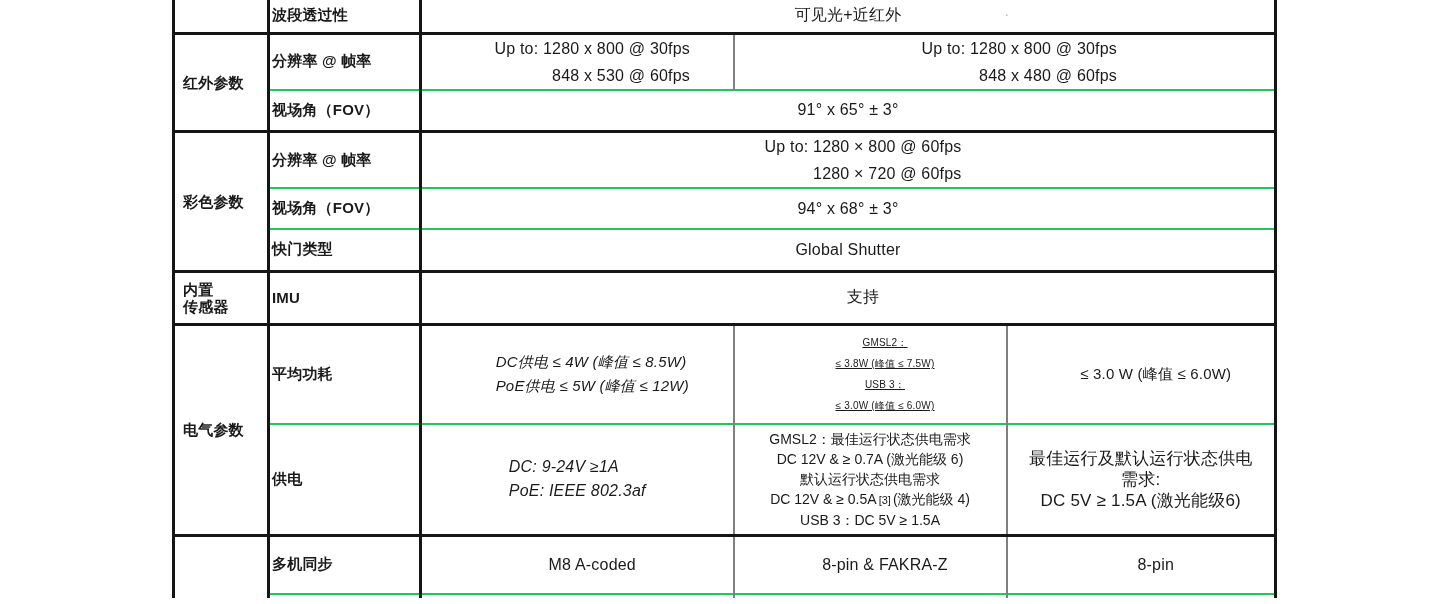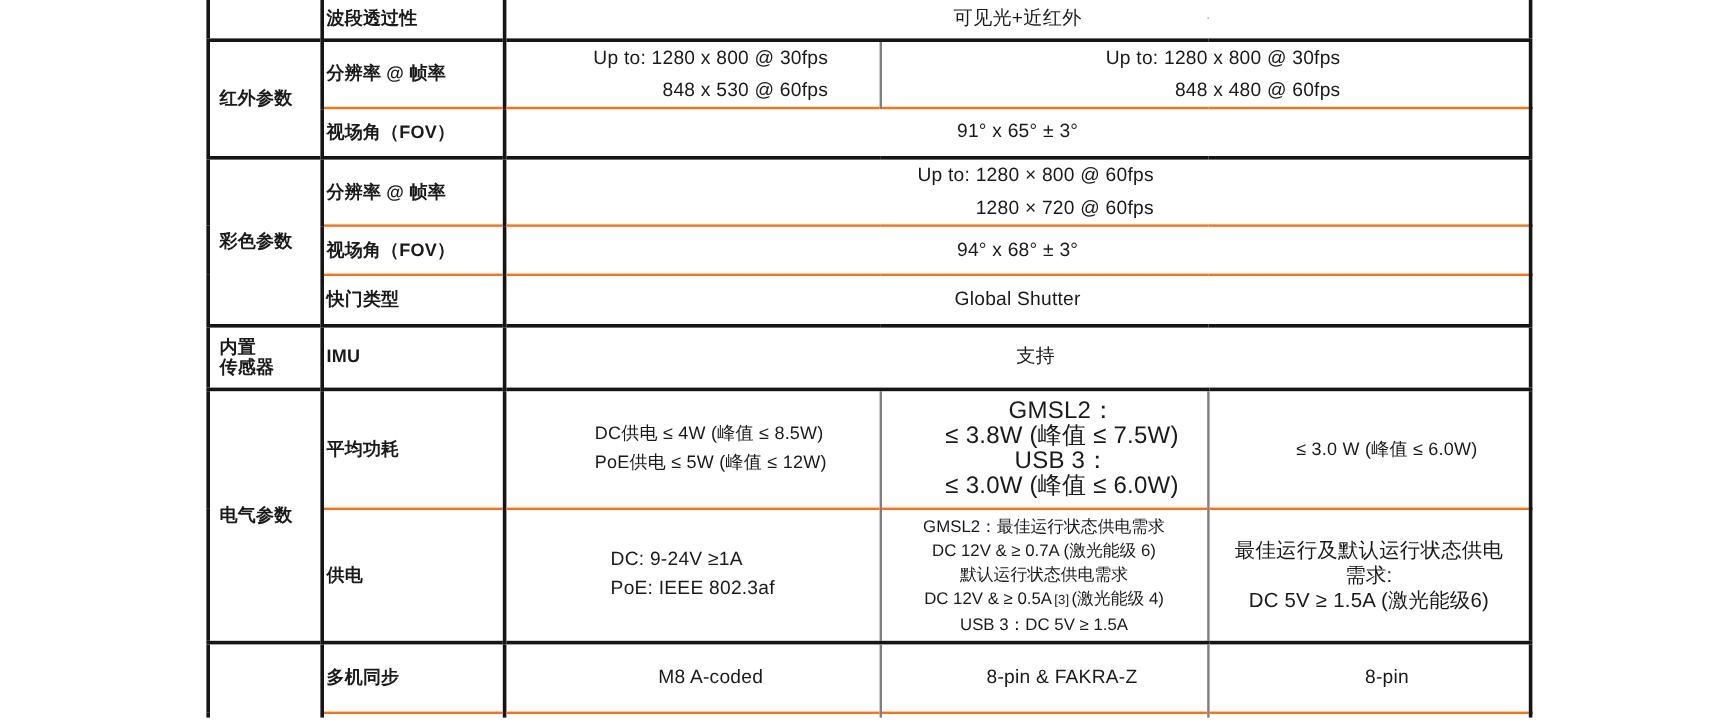--- a/index.html
+++ b/index.html
@@ -7,36 +7,36 @@
     width:1440px;height:604px;background:#ffffff;overflow:hidden;
     font-family:"Liberation Sans","DejaVu Sans",sans-serif;
     color:#1a1a1a;position:relative;
   }
   .table-wrap{position:absolute;left:172px;top:0;}
   table{border-collapse:collapse;table-layout:fixed;width:1102px;
         border-left:3px solid #151515;border-right:3px solid #151515;}
   td{padding:0;vertical-align:middle;font-size:16px;letter-spacing:0.2px;}
   
   .t-black{border-top:3px solid #151515;padding-left:30px;}
-  .t-gray{border-top:2px solid #f97316;}
+  .t-gray{border-top:2px solid #22c55e;}
   .l-black{border-left:3px solid #151515;}
   .l-gray{border-left:2px solid #7f7f7f;}
   
   .cat{font-weight:bold;font-size:15px;text-align:left;padding-left:8px;line-height:17px;}
   .param{font-weight:bold;font-size:15px;text-align:left;padding-left:2px;}
   .val{text-align:center;}
   .pre{white-space:pre-line;margin-top:48px;}
-  .blk-l{display:inline-block;text-align:left;white-space:pre-line;}
+  .blk-l{display:inline-block;text-align:left;white-space:pre-line;font-style:italic;}
   .blk-r{display:inline-block;text-align:right;white-space:pre-line;}
   
   .lh27{line-height:27px;}
   .lh24{line-height:24px;}
   .fs15{font-size:15px;}
   .fs15 .blk-l{line-height:24px;}
-  .power-gmsl{font-size:20px;line-height:21px;}
+  .power-gmsl{font-size:10px;line-height:21px;text-decoration:underline;}
   .supply-gmsl{font-size:14px;line-height:20px;letter-spacing:0;margin-top:16px;}
   .supply-usb{font-size:17px;line-height:21px;}
   .ref{font-size:11px;margin:0 2px;}
   .sliver td{line-height:0;font-size:0;height:3px;}
   .band-val{position:relative;}
   .faint-dot{position:absolute;left:583px;top:4px;color:#b5b5b5;font-size:13px;}
 </style>
 </head>
 <body>
 

